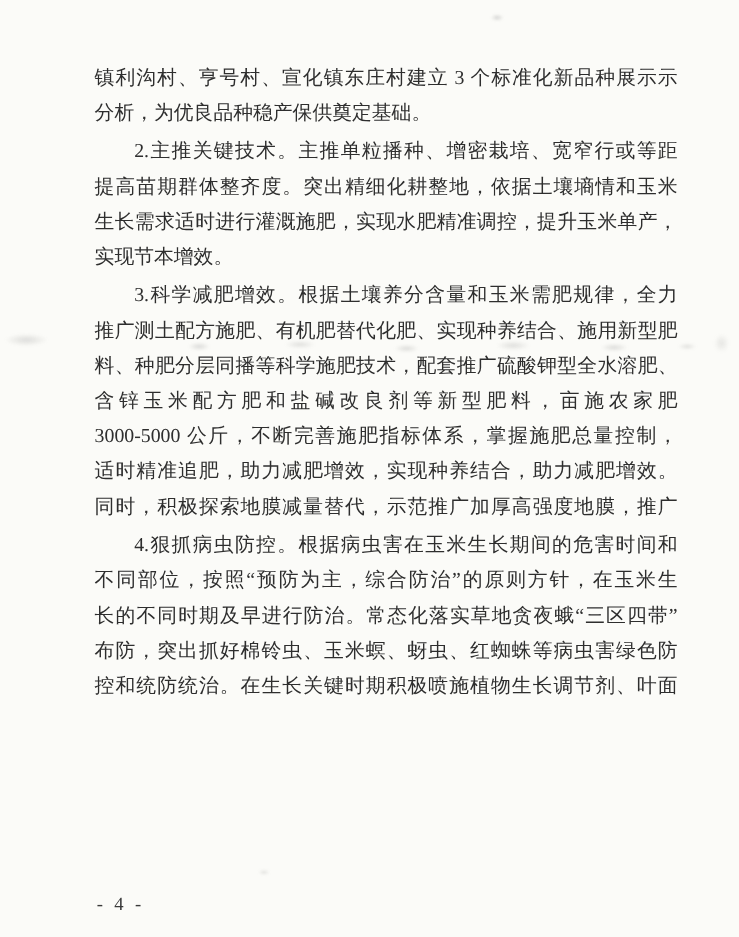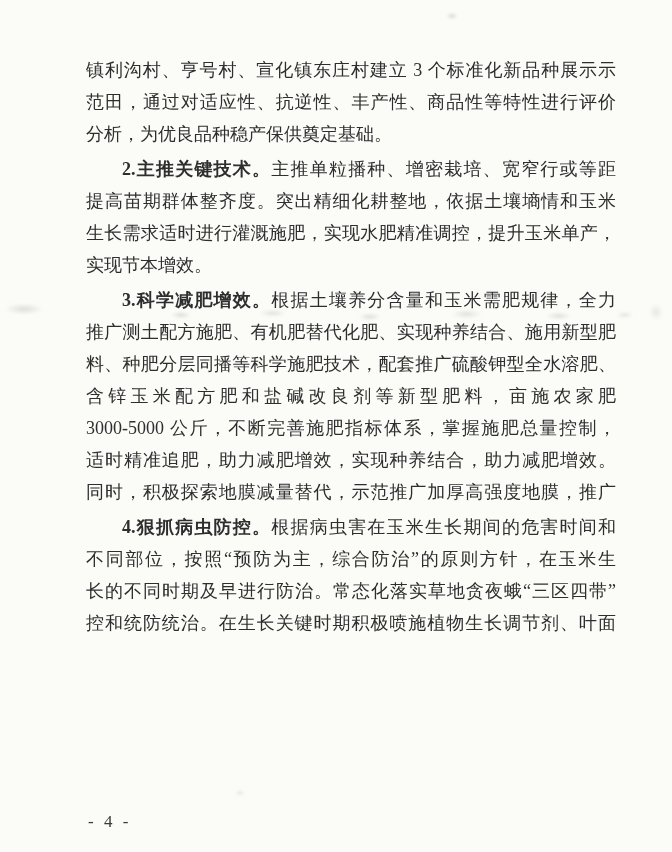--- a/index.html
+++ b/index.html
@@ -20,21 +20,21 @@
   }
   .para { margin:0; }
   .para + .para { margin-top:3px; }
   .line {
     display:block;
     text-align:justify;
     text-align-last:justify;
   }
   .line.short { text-align-last:left; }
   .line.indent { text-indent:2em; }
-  .lead { font-weight:700; }
+  .lead { font-weight:400; }
   .footer {
     position:absolute;
     left:88px; top:812px;
     font-size:17px;
     letter-spacing:3px;
     color:#3a3a3a;
   }
   
   .smudge { position:absolute; pointer-events:none; filter:blur(1.5px); }
   .smudge-band {
@@ -72,21 +72,20 @@
   <div class="smudge smudge-band"></div>
   <div class="smudge smudge-left"></div>
   <div class="smudge smudge-dot-top"></div>
   <div class="smudge smudge-dot-bottom"></div>
   <div class="smudge smudge-right"></div>
 
   <main class="text-block">
 
     <p class="para">
       <span class="line">镇利沟村、亨号村、宣化镇东庄村建立 3 个标准化新品种展示示</span>
-      <span class="line">范田，通过对适应性、抗逆性、丰产性、商品性等特性进行评价</span>
       <span class="line short">分析，为优良品种稳产保供奠定基础。</span>
     </p>
 
     <p class="para">
       <span class="line indent"><b class="lead">2.主推关键技术。</b><span>主推单粒播种、增密栽培、宽窄行或等距</span></span>
       <span class="line">提高苗期群体整齐度。突出精细化耕整地，依据土壤墒情和玉米</span>
       <span class="line">生长需求适时进行灌溉施肥，实现水肥精准调控，提升玉米单产，</span>
       <span class="line short">实现节本增效。</span>
     </p>
 
@@ -97,20 +96,21 @@
       <span class="line">含锌玉米配方肥和盐碱改良剂等新型肥料，亩施农家肥</span>
       <span class="line">3000-5000 公斤，不断完善施肥指标体系，掌握施肥总量控制，</span>
       <span class="line">适时精准追肥，助力减肥增效，实现种养结合，助力减肥增效。</span>
       <span class="line">同时，积极探索地膜减量替代，示范推广加厚高强度地膜，推广</span>
     </p>
 
     <p class="para">
       <span class="line indent"><b class="lead">4.狠抓病虫防控。</b><span>根据病虫害在玉米生长期间的危害时间和</span></span>
       <span class="line">不同部位，按照“预防为主，综合防治”的原则方针，在玉米生</span>
       <span class="line">长的不同时期及早进行防治。常态化落实草地贪夜蛾“三区四带”</span>
+      <span class="line">布防，突出抓好棉铃虫、玉米螟、蚜虫、红蜘蛛等病虫害绿色防</span>
       <span class="line">控和统防统治。在生长关键时期积极喷施植物生长调节剂、叶面</span>
     </p>
 
   </main>
 
   <div class="footer">- 4 -</div>
 
 </div>
 
 </body></html>

